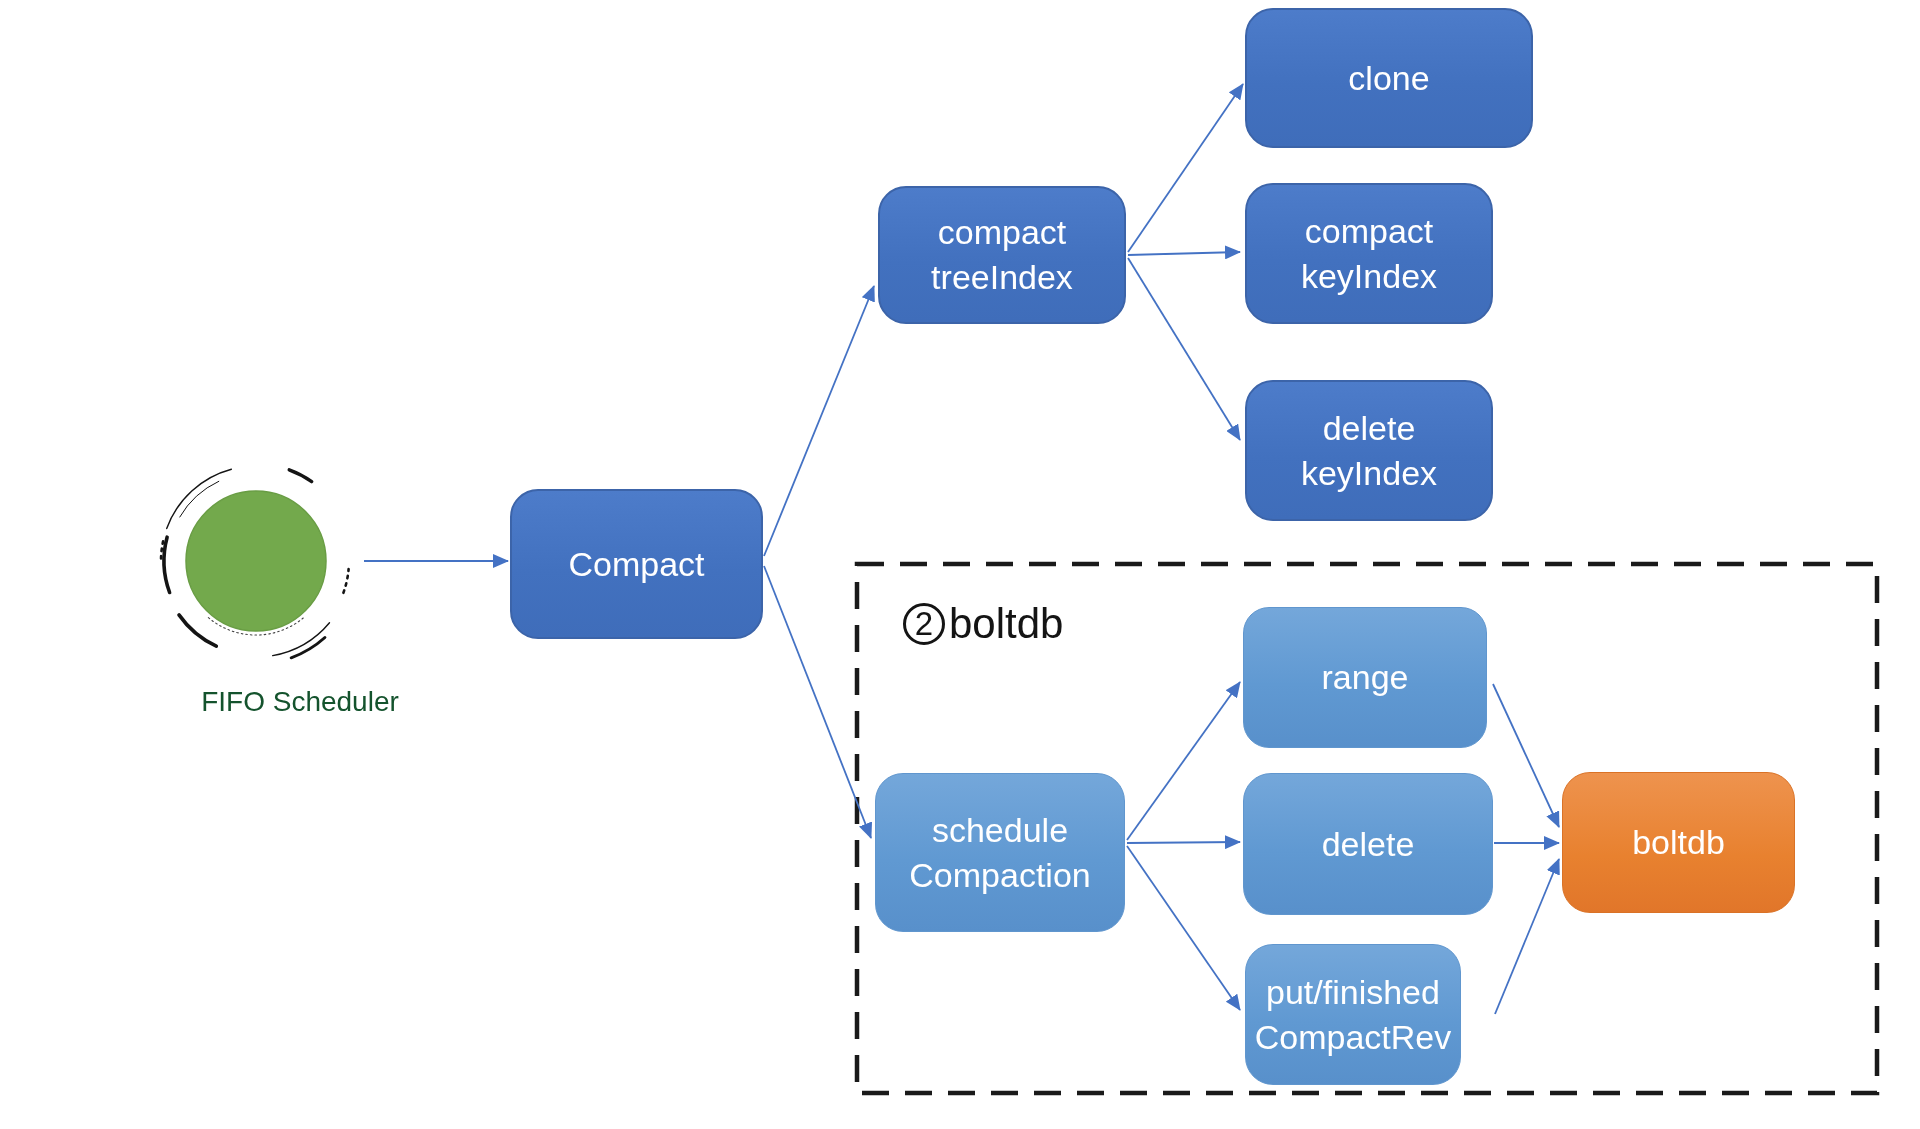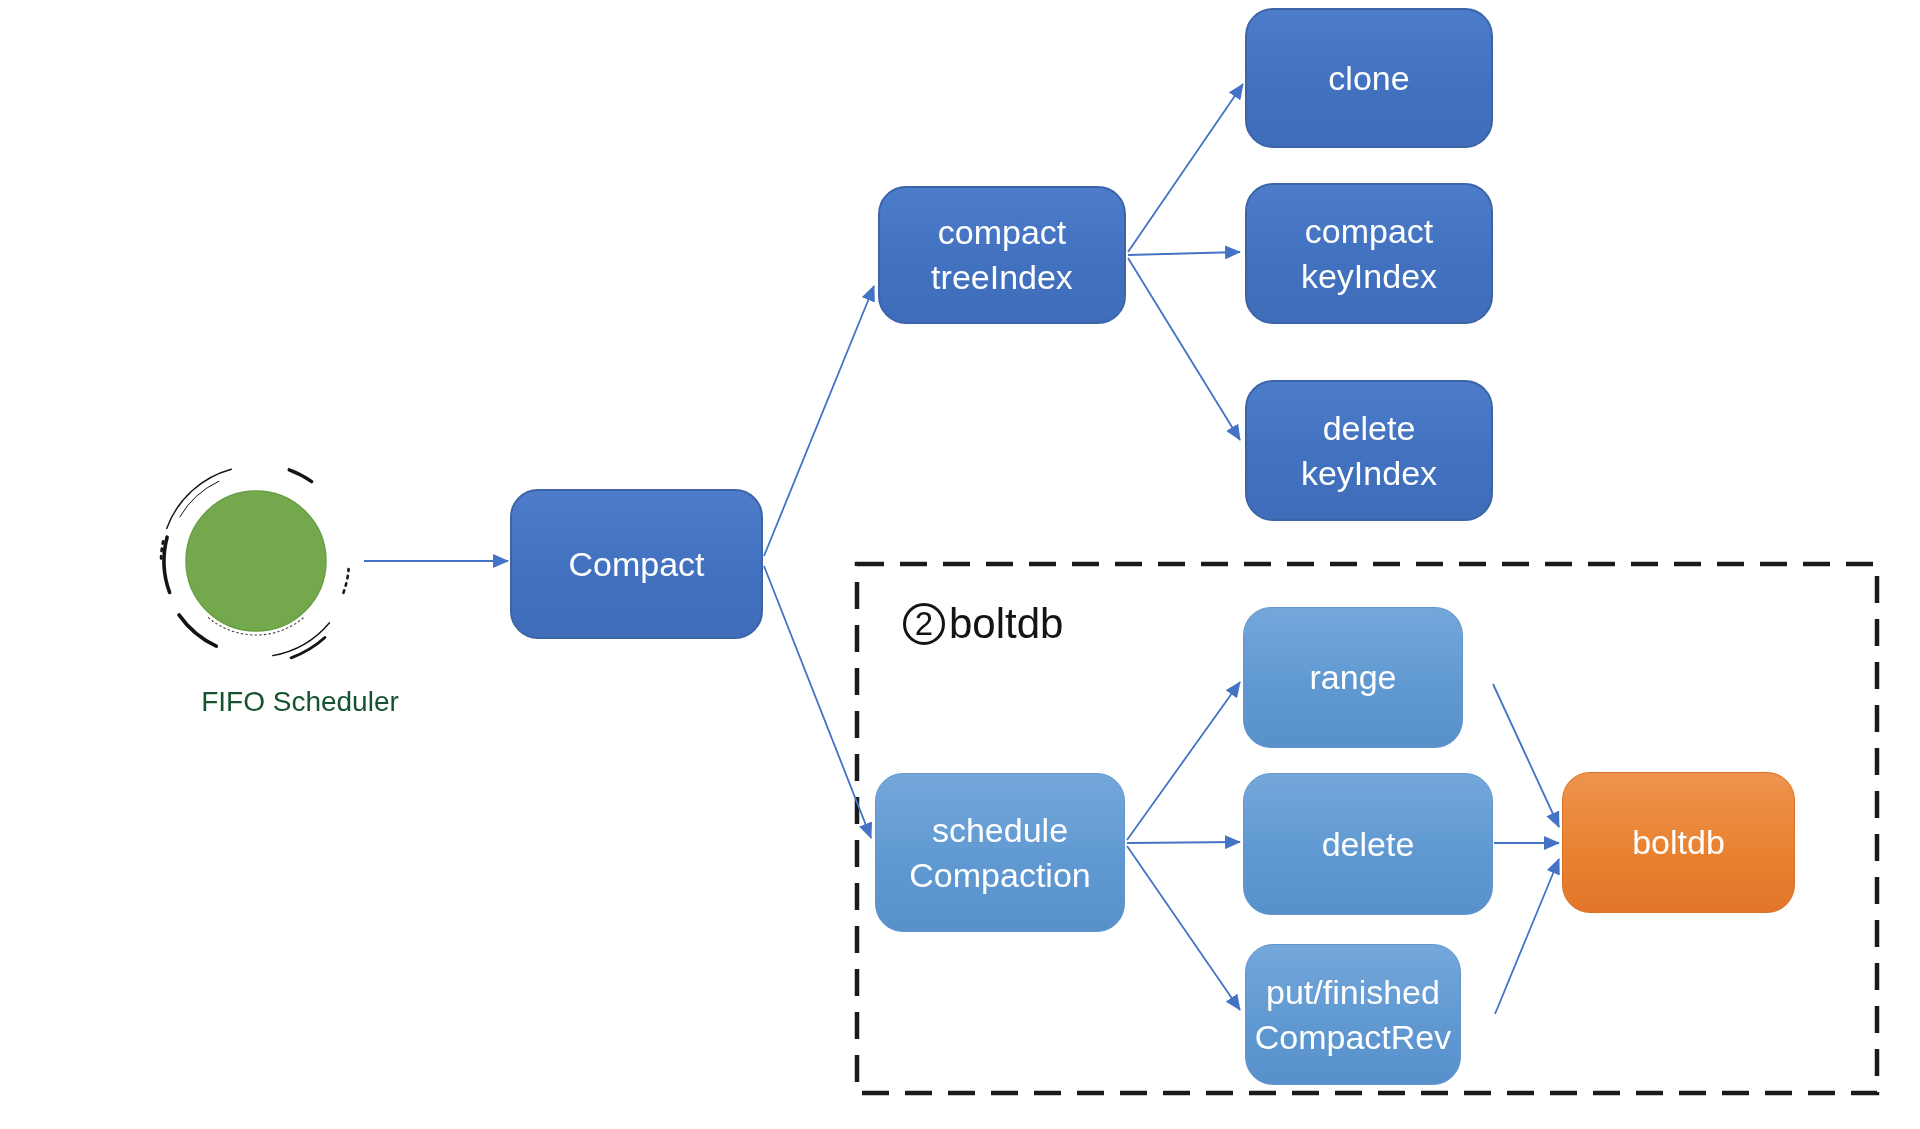--- a/index.html
+++ b/index.html
@@ -102,37 +102,37 @@
       </g>
     </svg>
   </div>
   <div id="scheduler-label">FIFO Scheduler</div>
 
   <div class="node dark" style="left:510px;top:489px;width:253px;height:150px;">Compact</div>
 
   <div class="node dark" style="left:878px;top:186px;width:248px;height:138px;">compact
 treeIndex</div>
 
-  <div class="node dark" style="left:1245px;top:8px;width:248px;height:140px;">clone</div>
+  <div class="node dark" style="left:1245px;top:8px;width:288px;height:140px;">clone</div>
 
   <div class="node dark" style="left:1245px;top:183px;width:248px;height:141px;">compact
 keyIndex</div>
 
   <div class="node dark" style="left:1245px;top:380px;width:248px;height:141px;">delete
 keyIndex</div>
 
   <div id="group-label">
     <span id="group-number">2</span>
       <span id="group-word">boltdb</span>
   </div>
 
   <div class="node light" style="left:875px;top:773px;width:250px;height:159px;">schedule
 Compaction</div>
 
-  <div class="node light" style="left:1243px;top:607px;width:220px;height:141px;">range</div>
+  <div class="node light" style="left:1243px;top:607px;width:244px;height:141px;border-radius:26px;">range</div>
 
   <div class="node light" style="left:1243px;top:773px;width:250px;height:142px;">delete</div>
 
   <div class="node light" style="left:1245px;top:944px;width:216px;height:141px;">put/finished
 CompactRev</div>
 
   <div class="node orange" style="left:1562px;top:772px;width:233px;height:141px;">boltdb</div>
 
 </div>
 

